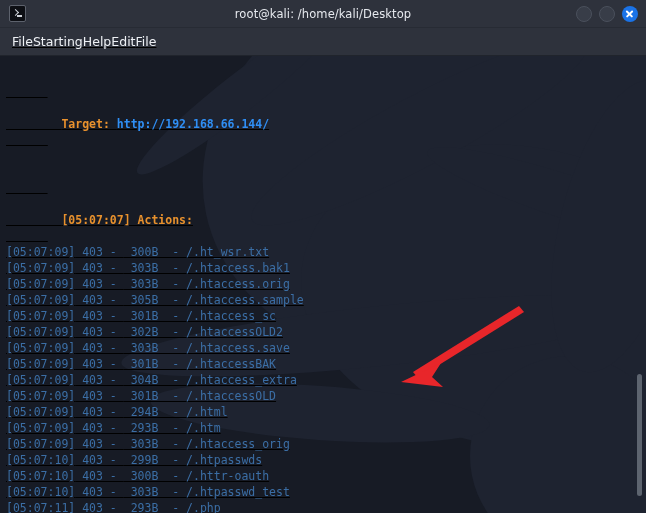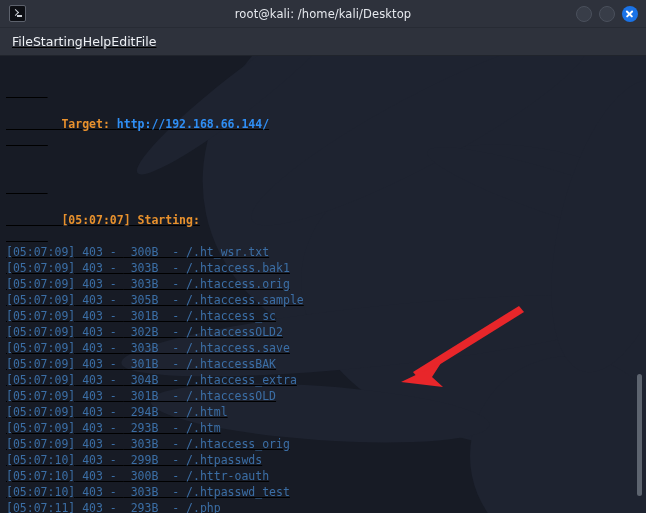--- a/index.html
+++ b/index.html
@@ -145,21 +145,21 @@
         <span class="w8"></span>
         <span class="w9"></span>
     </div>
 
     <div class="term-inner">
       <div class="line">
         <span class="c-orange">Target:</span><span class="c-orange"> </span><span class="c-brblue">http://192.168.66.144/</span>
       </div>
       <div class="blank"></div>
       <div class="line">
-        <span class="c-orange">[05:07:07] Starting:</span>
+        <span class="c-orange">[05:07:07] Actions:</span>
       </div>
       <div id="rows"><div class="line"><span class="c-blue">[05:07:09]</span><span class="c-blue"> 403 - </span><span class="c-blue"> 300B  - </span><span class="c-blue">/.ht_wsr.txt</span></div><div class="line"><span class="c-blue">[05:07:09]</span><span class="c-blue"> 403 - </span><span class="c-blue"> 303B  - </span><span class="c-blue">/.htaccess.bak1</span></div><div class="line"><span class="c-blue">[05:07:09]</span><span class="c-blue"> 403 - </span><span class="c-blue"> 303B  - </span><span class="c-blue">/.htaccess.orig</span></div><div class="line"><span class="c-blue">[05:07:09]</span><span class="c-blue"> 403 - </span><span class="c-blue"> 305B  - </span><span class="c-blue">/.htaccess.sample</span></div><div class="line"><span class="c-blue">[05:07:09]</span><span class="c-blue"> 403 - </span><span class="c-blue"> 301B  - </span><span class="c-blue">/.htaccess_sc</span></div><div class="line"><span class="c-blue">[05:07:09]</span><span class="c-blue"> 403 - </span><span class="c-blue"> 302B  - </span><span class="c-blue">/.htaccessOLD2</span></div><div class="line"><span class="c-blue">[05:07:09]</span><span class="c-blue"> 403 - </span><span class="c-blue"> 303B  - </span><span class="c-blue">/.htaccess.save</span></div><div class="line"><span class="c-blue">[05:07:09]</span><span class="c-blue"> 403 - </span><span class="c-blue"> 301B  - </span><span class="c-blue">/.htaccessBAK</span></div><div class="line"><span class="c-blue">[05:07:09]</span><span class="c-blue"> 403 - </span><span class="c-blue"> 304B  - </span><span class="c-blue">/.htaccess_extra</span></div><div class="line"><span class="c-blue">[05:07:09]</span><span class="c-blue"> 403 - </span><span class="c-blue"> 301B  - </span><span class="c-blue">/.htaccessOLD</span></div><div class="line"><span class="c-blue">[05:07:09]</span><span class="c-blue"> 403 - </span><span class="c-blue"> 294B  - </span><span class="c-blue">/.html</span></div><div class="line"><span class="c-blue">[05:07:09]</span><span class="c-blue"> 403 - </span><span class="c-blue"> 293B  - </span><span class="c-blue">/.htm</span></div><div class="line"><span class="c-blue">[05:07:09]</span><span class="c-blue"> 403 - </span><span class="c-blue"> 303B  - </span><span class="c-blue">/.htaccess_orig</span></div><div class="line"><span class="c-blue">[05:07:10]</span><span class="c-blue"> 403 - </span><span class="c-blue"> 299B  - </span><span class="c-blue">/.htpasswds</span></div><div class="line"><span class="c-blue">[05:07:10]</span><span class="c-blue"> 403 - </span><span class="c-blue"> 300B  - </span><span class="c-blue">/.httr-oauth</span></div><div class="line"><span class="c-blue">[05:07:10]</span><span class="c-blue"> 403 - </span><span class="c-blue"> 303B  - </span><span class="c-blue">/.htpasswd_test</span></div><div class="line"><span class="c-blue">[05:07:11]</span><span class="c-blue"> 403 - </span><span class="c-blue"> 293B  - </span><span class="c-blue">/.php</span></div></div>
       
       
     </div>
 
     <svg class="arrow" width="646" height="457" viewBox="0 0 646 457">
       <g id="arrowg">
           <polygon points="519,250 524,256 418,322 413,316" fill="#e8262a"></polygon>
           <polygon points="401,326 441,307 432,321 443,331" fill="#e8262a"></polygon>

